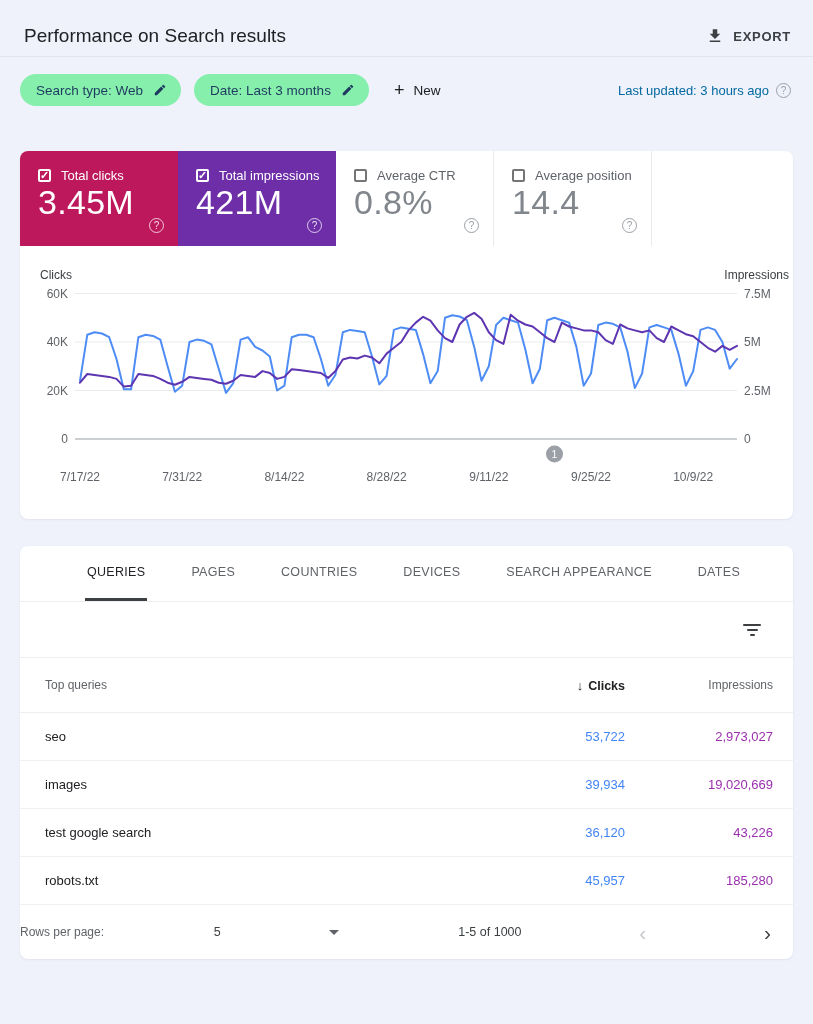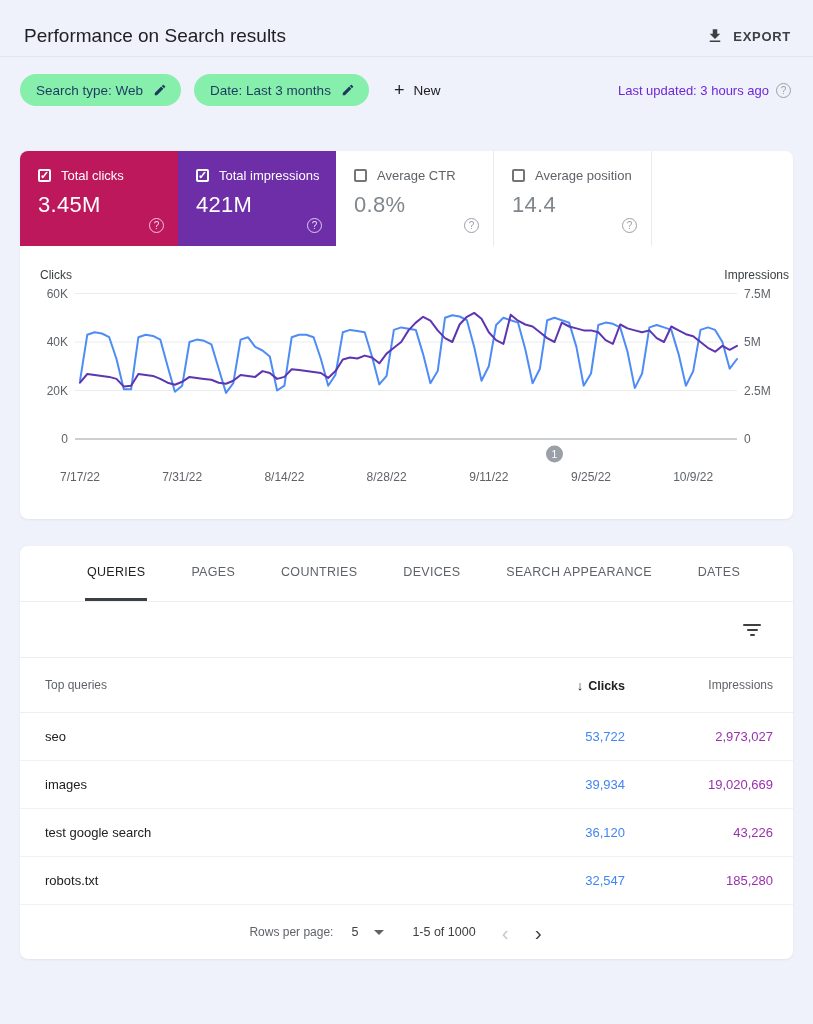--- a/index.html
+++ b/index.html
@@ -24,21 +24,21 @@
   .chip {
     display:flex; align-items:center; gap:10px; background:#86efac; border-radius:16px;
     height:32px; padding:0 14px 0 16px; margin-right:13px; cursor:pointer;
   }
   .chip-label { font-size:13.5px; font-weight:500; color:#1e3a5f; }
   .chip svg { width:14px; height:14px; fill:#1e3a5f; }
   .new-filter { display:flex; align-items:center; gap:9px; margin-left:12px; cursor:pointer; }
   .plus-glyph { font-size:18px; font-weight:500; color:#202124; line-height:1; }
   .new-label { font-size:13.5px; font-weight:500; color:#202124; }
   .last-updated { margin-left:auto; display:flex; align-items:center; gap:7px; }
-  .last-updated-text { font-size:13px; color:#6d28d9; }
+  .last-updated-text { font-size:13px; color:#0369a1; }
   .help-circle {
     width:15px; height:15px; border:1.5px solid #9aa0a6; border-radius:50%;
     display:inline-flex; align-items:center; justify-content:center;
     font-size:10px; color:#9aa0a6; flex:none; cursor:pointer;
   }
   
   .panel {
     background:#fff; border-radius:8px; margin:0 20px;
     box-shadow:0 1px 2px rgba(60,64,67,.08); overflow:hidden;
   }
@@ -49,21 +49,21 @@
   .card-filler { flex:1; }
   .card-top { display:flex; align-items:center; gap:10px; }
   .checkbox {
     width:13px; height:13px; border:2px solid #757575; border-radius:2px; flex:none;
     display:flex; align-items:center; justify-content:center; font-size:11px; line-height:1;
   }
   .metric-card.colored .checkbox { border-color:#fff; color:#fff; }
   .checkbox.checked::after { content:"✓"; font-weight:700; }
   .card-label { font-size:13px; color:#5f6368; white-space:nowrap; }
   .metric-card.colored .card-label, .metric-card.colored .card-value { color:#fff; }
-  .card-value { font-size:22px; color:#80868b; margin-top:9px; letter-spacing:.3px; }
+  .card-value { font-size:34px; color:#80868b; margin-top:0; letter-spacing:.3px; }
   .card-help { position:absolute; right:14px; bottom:13px; }
   .metric-card.colored .card-help { border-color:rgba(255,255,255,.75); color:rgba(255,255,255,.85); }
   
   .chart-area { position:relative; height:273px; width:100%; }
   .chart-area svg { position:absolute; left:0; top:0; }
   .axis-title { position:absolute; top:22px; font-size:12px; color:#3c4043; }
   .axis-title.left { left:20px; }
   .axis-title.right { right:4px; }
   
   .table-panel { margin-top:27px; }
@@ -83,21 +83,21 @@
   .col-clicks { width:150px; text-align:right; flex:none; }
   .col-impr { width:148px; text-align:right; flex:none; padding-right:0; }
   .row-padr { width:20px; flex:none; }
   .th { font-size:12px; color:#5f6368; }
   .th-sorted { font-size:12.5px; font-weight:700; color:#202124; }
   .sort-arrow { font-size:13px; font-weight:400; margin-right:5px; color:#202124; }
   .trow { display:flex; align-items:center; height:48px; border-bottom:1px solid #eff1f3; cursor:pointer; }
   .cell-query { font-size:13px; color:#202124; }
   .cell-clicks { font-size:13px; color:#4285f4; }
   .cell-impr { font-size:13px; color:#9a30ae; }
-  .table-footer { display:flex; align-items:center; justify-content:center; height:54px; padding-right:22px; }
+  .table-footer { display:flex; align-items:center; justify-content:space-between; height:54px; padding-right:22px; }
   .rpp-label { font-size:12px; color:#5f6368; }
   .rpp-value { font-size:12.5px; color:#3c4043; margin-left:18px; }
   .rpp-caret {
     width:0; height:0; border-left:5px solid transparent; border-right:5px solid transparent;
     border-top:5px solid #5f6368; margin-left:16px; cursor:pointer;
   }
   .range-label { font-size:12.5px; color:#3c4043; margin-left:28px; }
   .pager-btn { font-size:21px; line-height:1; margin-left:26px; cursor:pointer; font-weight:500; }
   .pager-prev { color:#c4c7cc; }
   .pager-next { color:#3c4043; }
@@ -241,21 +241,21 @@
     <div class="row-padr"></div>
   </div>
   <div class="trow">
     <div class="col-query cell-query">test google search</div>
     <div class="col-clicks cell-clicks">36,120</div>
     <div class="col-impr cell-impr">43,226</div>
     <div class="row-padr"></div>
   </div>
   <div class="trow">
     <div class="col-query cell-query">robots.txt</div>
-    <div class="col-clicks cell-clicks">32,547</div>
+    <div class="col-clicks cell-clicks">45,957</div>
     <div class="col-impr cell-impr">185,280</div>
     <div class="row-padr"></div>
   </div>
 
   <div class="table-footer">
     <span class="rpp-label">Rows per page:</span>
     <span class="rpp-value">5</span>
     <span class="rpp-caret"></span>
     <span class="range-label">1-5 of 1000</span>
     <span class="pager-btn pager-prev">‹</span>

